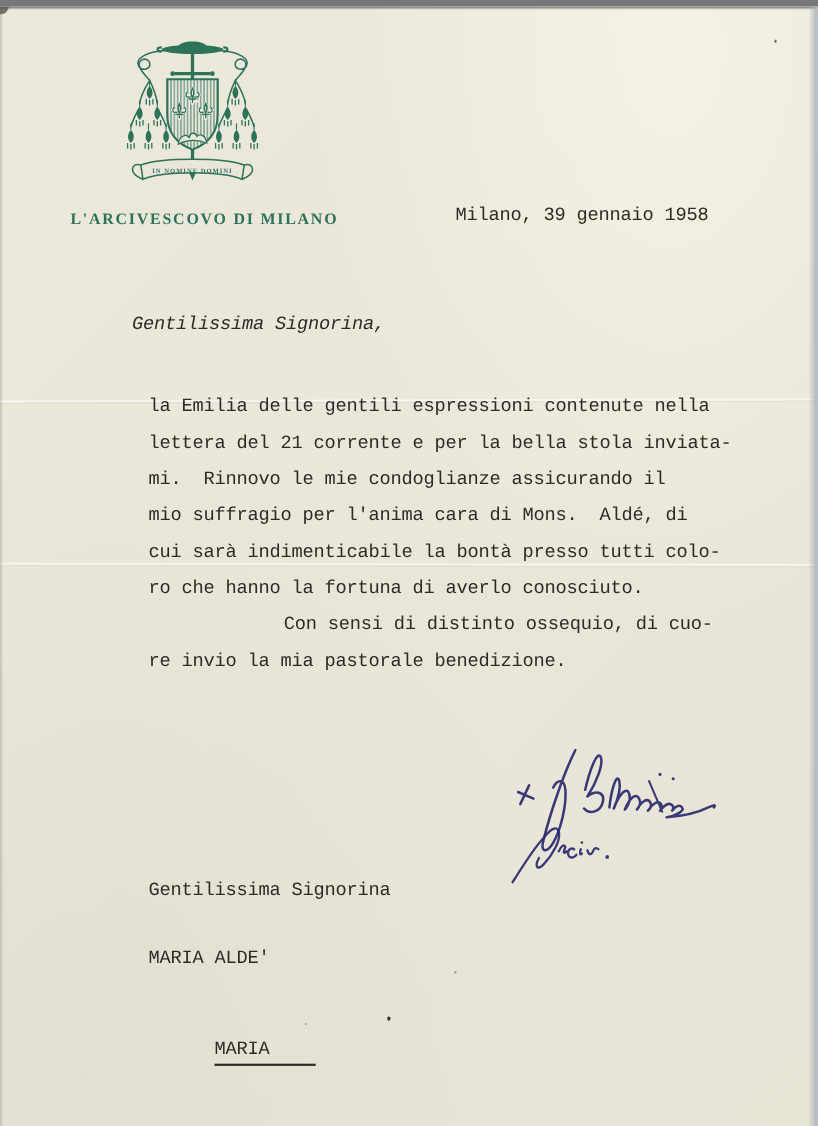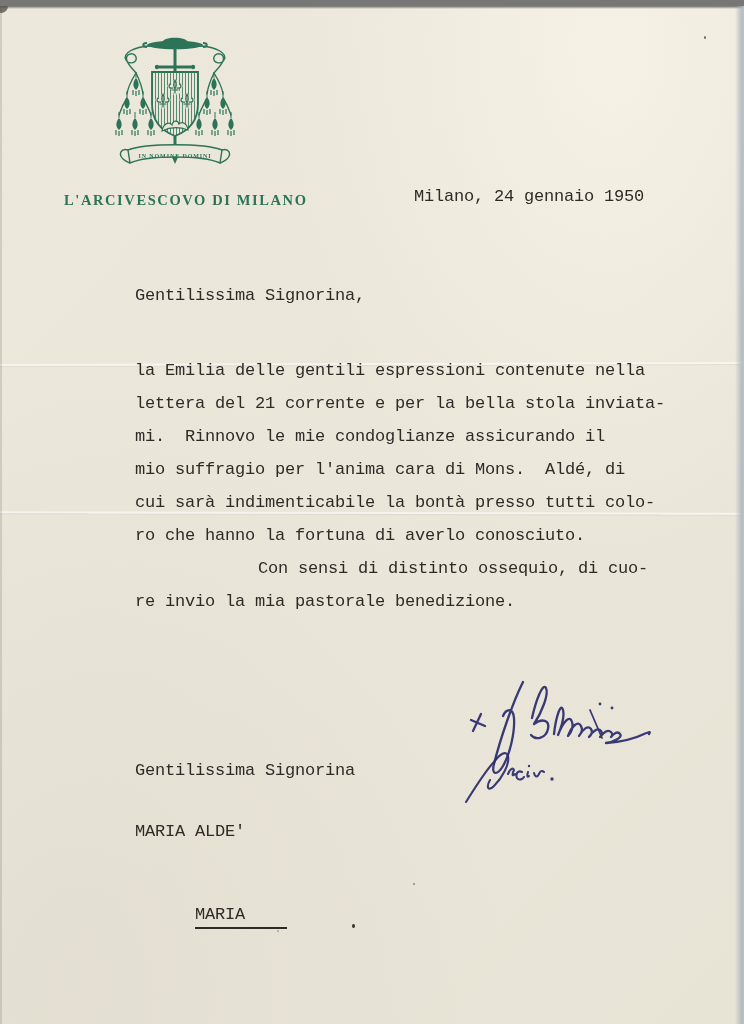--- a/index.html
+++ b/index.html
@@ -38,26 +38,26 @@
     font-family:"Liberation Serif", serif;font-weight:bold;
     font-size:14.5px;letter-spacing:1.6px;color:#2d7357;white-space:pre;
   }
   .dateline{
     position:absolute;left:414px;top:181px;
     font-size:17.5px;letter-spacing:.2px;color:#2e2b27;white-space:pre;
   }
 
   
   .typed{color:#2e2b27;font-size:17px;letter-spacing:-.2px;white-space:pre;}
-  .salutation{position:absolute;left:135px;top:278px;line-height:24px;}
+  .salutation{position:absolute;left:120px;top:278px;line-height:24px;font-style:italic;}
   .body-block{position:absolute;left:135px;top:348px;width:540px;}
   .body-line{line-height:33px;height:33px;}
   .body-line.indent{padding-left:123px;}
 
-  .recipient{position:absolute;left:135px;top:716px;}
+  .recipient{position:absolute;left:135px;top:756px;}
   .recipient div{line-height:22.5px;height:22.5px;}
   .underlined{display:inline-block;border-bottom:2px solid #2e2b27;
     padding-bottom:1px;min-width:92px;}
 
   .signature{position:absolute;left:448px;top:668px;width:220px;height:130px;}
 </style>
 </head>
 <body>
 
 <div class="page">
@@ -138,21 +138,21 @@
       <path d="M35,9 C30,9 30,13 35,13 M91,9 C96,9 96,13 91,13" stroke="#2d7357" stroke-width="2" fill="none"></path>
     </g>
     <g>
       <path d="M16,116 C34,109 92,109 110,116 L108,129 C90,121 36,121 18,129 Z" fill="#eae6da" stroke="#2d7357" stroke-width="1.4"></path>
       <path d="M16,116 C9,114 6,120 11,125 C13,127 16,128 18,129 M110,116 C117,114 120,120 115,125 C113,127 110,128 108,129" fill="none" stroke="#2d7357" stroke-width="1.4"></path>
       <text x="63" y="123.5" text-anchor="middle" font-size="6" letter-spacing="0.9" fill="#2d7357" font-family="Liberation Serif, serif" font-weight="bold">IN NOMINE DOMINI</text>
     </g>
   </svg>
 
   <div class="lh-name">L'ARCIVESCOVO DI MILANO</div>
-  <div class="dateline typed">Milano, 24 gennaio 1950</div>
+  <div class="dateline typed">Milano, 39 gennaio 1958</div>
 
   <div class="salutation typed">Gentilissima Signorina,</div>
 
   <div class="body-block">
     <div class="body-line typed">la Emilia delle gentili espressioni contenute nella</div>
     <div class="body-line typed">lettera del 21 corrente e per la bella stola inviata-</div>
     <div class="body-line typed">mi.  Rinnovo le mie condoglianze assicurando il</div>
     <div class="body-line typed">mio suffragio per l'anima cara di Mons.  Aldé, di</div>
     <div class="body-line typed">cui sarà indimenticabile la bontà presso tutti colo-</div>
     <div class="body-line typed">ro che hanno la fortuna di averlo conosciuto.</div>

